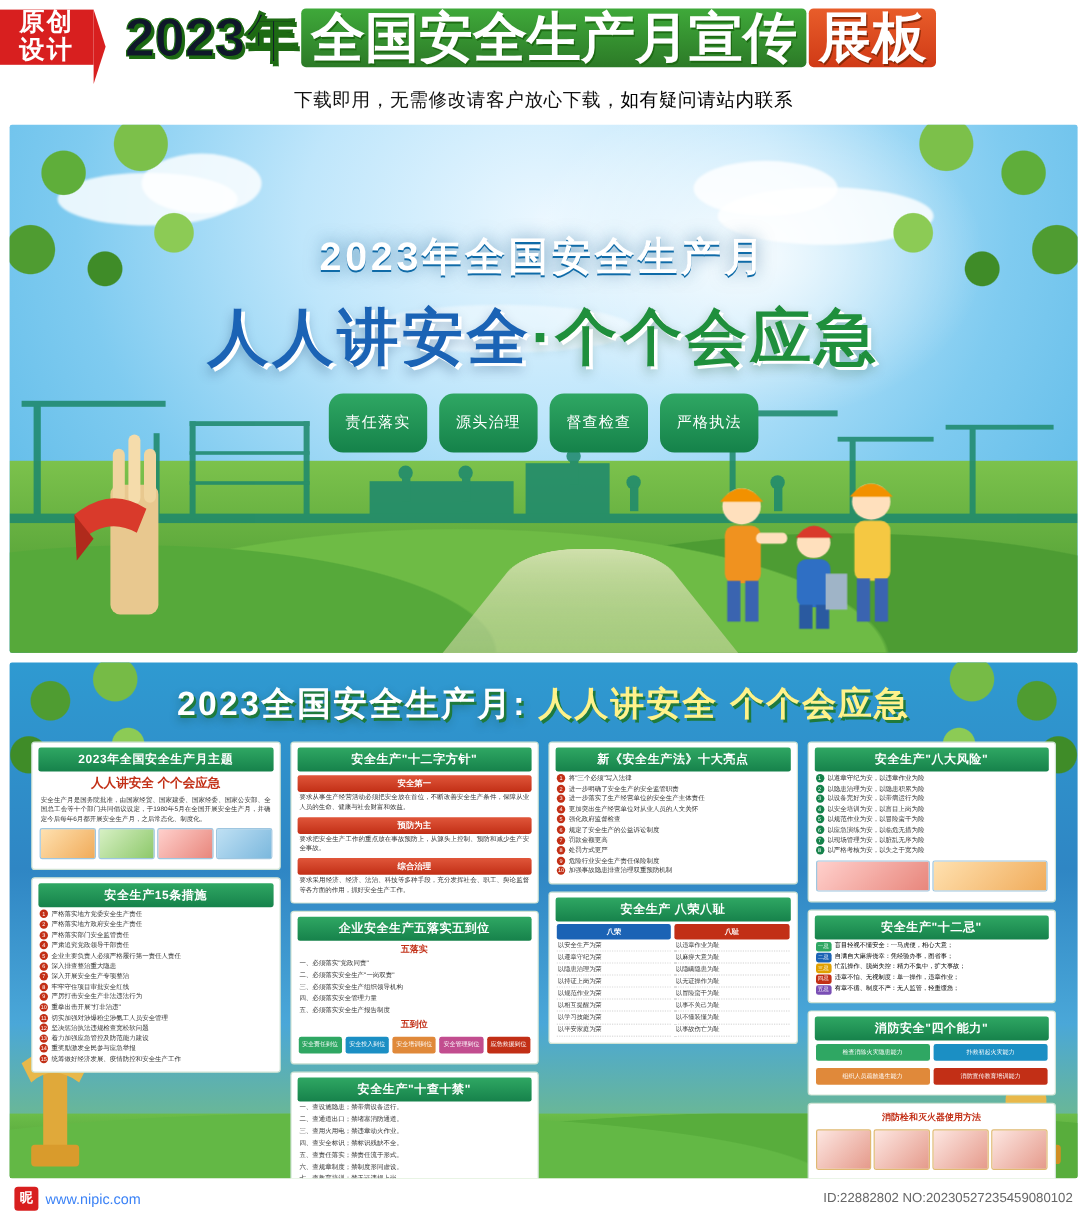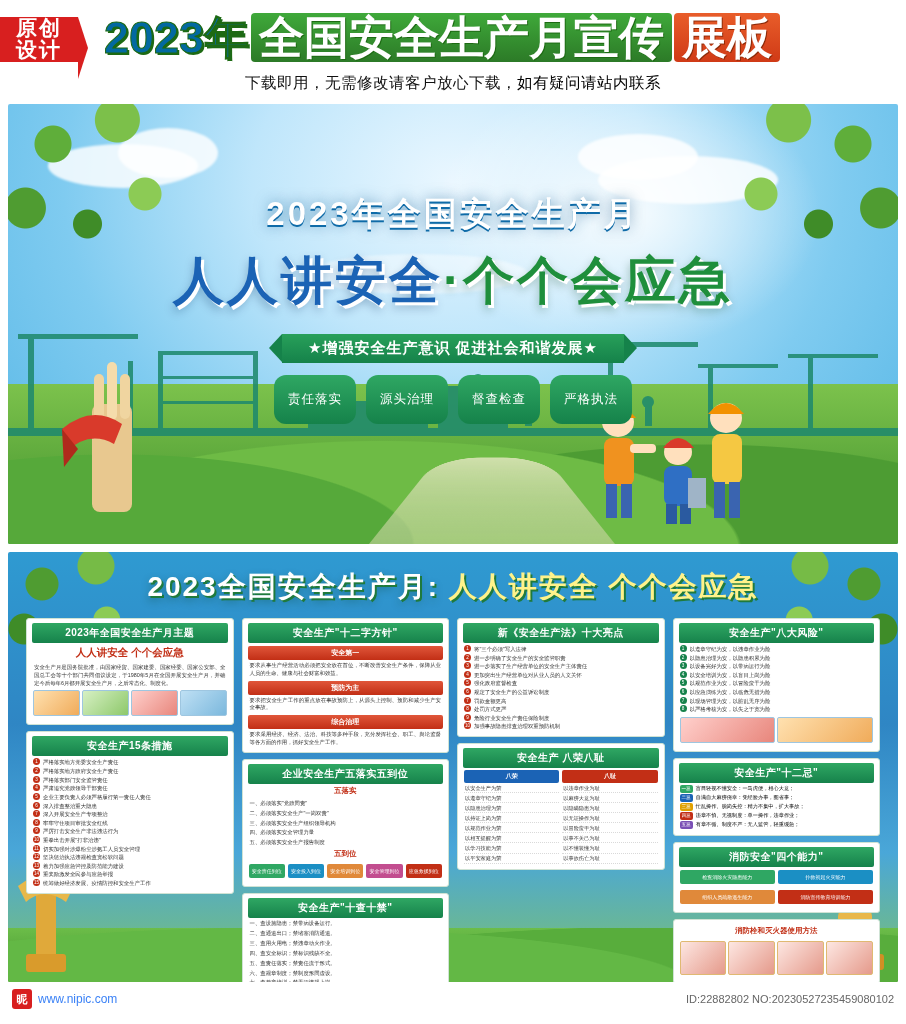--- a/index.html
+++ b/index.html
@@ -15,21 +15,21 @@
   .header {
     position: relative;
     height: 104px;
     background: #ffffff;
     display: flex;
     flex-direction: column;
   }
   .header-top {
     height: 62px;
     display: flex;
-    align-items: flex-end;
+    align-items: center;
   }
   .orig-badge {
     width: 78px;
     background: #d81f1f;
     color: #fff;
     display: flex;
     flex-direction: column;
     align-items: center;
     justify-content: center;
     font-size: 21px;
@@ -49,21 +49,21 @@
   .headline {
     flex: 1;
     display: flex;
     align-items: center;
     padding-left: 26px;
     font-size: 45px;
     font-weight: bold;
     line-height: 1;
     white-space: nowrap;
   }
-  .hl-y { color: #0369a1; -webkit-text-stroke: 1px #1d6a13; text-shadow: 2px 2px 0 #1d6a13; }
+  .hl-y { color: #0f172a; -webkit-text-stroke: 1px #1d6a13; text-shadow: 2px 2px 0 #1d6a13; }
   .hl-g {
     color: #ffffff;
     background: linear-gradient(#3fa93a, #2c7a27);
     padding: 2px 8px;
     border-radius: 4px;
     margin: 0 2px;
     text-shadow: 1px 1px 0 #1d6a13;
   }
   .hl-r {
     color: #ffffff;
@@ -417,21 +417,20 @@
         <rect x="151" y="96" width="11" height="36" fill="#3a64b0"></rect>
       </g>
       <rect x="110" y="92" width="18" height="30" fill="#9fb4c7"></rect>
     </svg>
 
     <div class="title-wrap">
       <div class="t1">2023年全国安全生产月</div>
       <div class="t2">
         <span class="b">人人讲安全</span><span class="g">·</span><span class="g">个个会应急</span>
       </div>
-      <div class="ribbon">★增强安全生产意识 促进社会和谐发展★</div>
       <div class="pill-row">
         <span class="pill">责任落实</span>
         <span class="pill">源头治理</span>
         <span class="pill">督查检查</span>
         <span class="pill">严格执法</span>
       </div>
     </div>
   </div>
 
   <div class="poster2">

